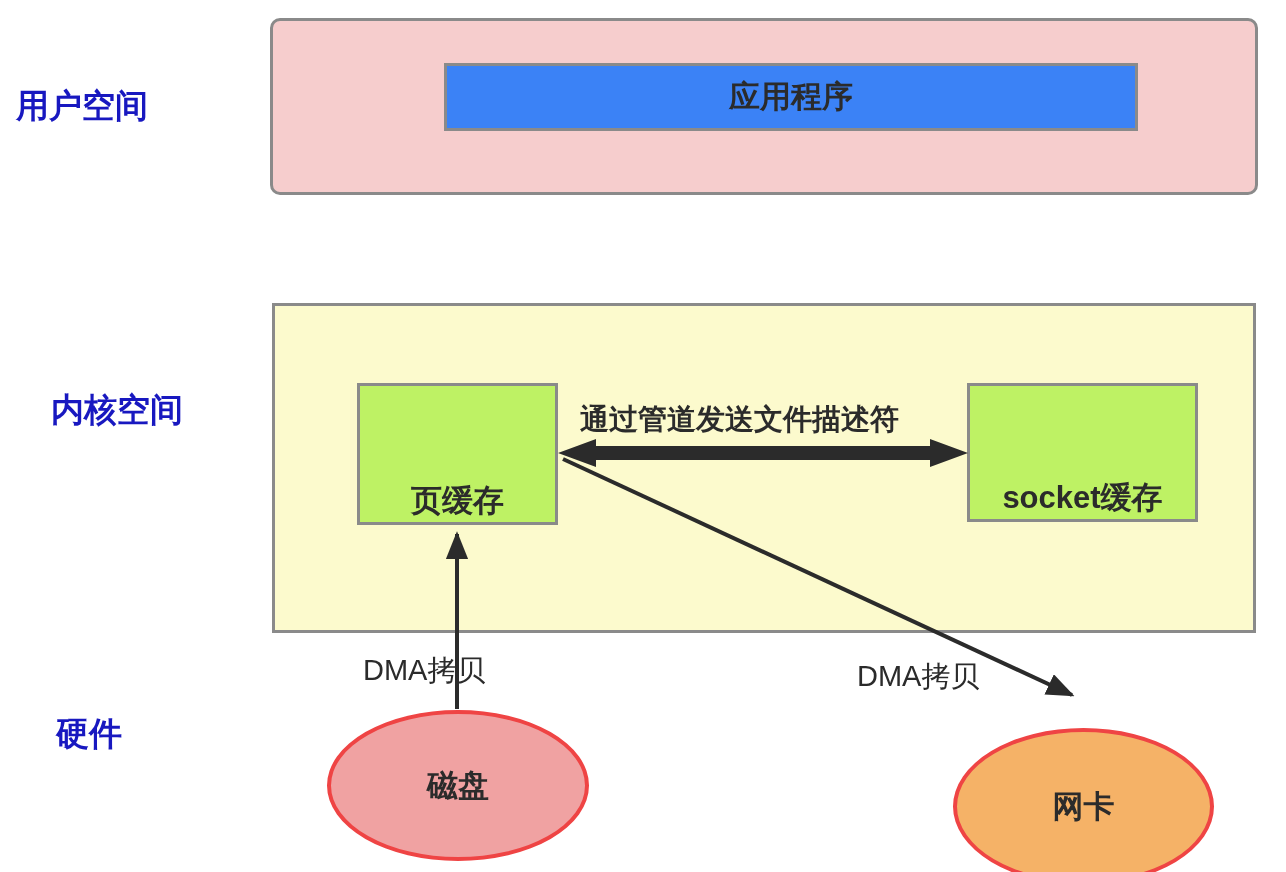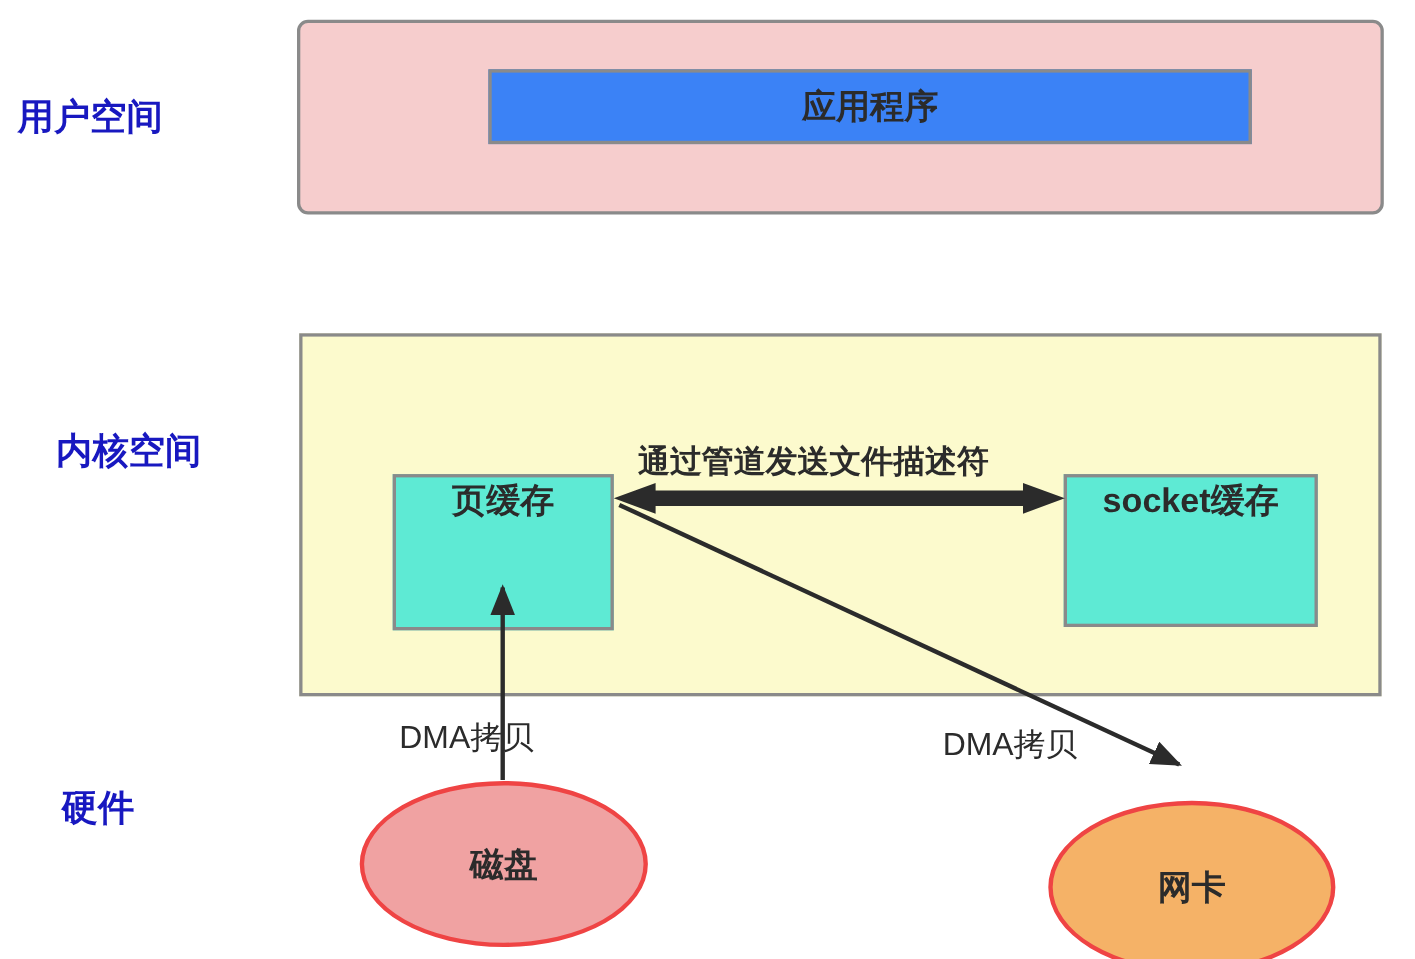--- a/index.html
+++ b/index.html
@@ -35,22 +35,22 @@
   .application-box{
     left:444px;top:63px;width:694px;height:68px;
     background:#3b82f6;
     display:flex;align-items:center;justify-content:center;
   }
   .kernel-space-box{
     left:272px;top:303px;width:984px;height:330px;
     background:#fcfacd;
   }
   .cyan-box{
-    background:#5eead4;
-    display:flex;align-items:flex-start;justify-content:center;margin-top:48px;
+    background:#bef264;
+    display:flex;align-items:flex-end;justify-content:center;
   }
   .page-cache-box{left:357px;top:383px;width:201px;height:142px;}
   .socket-buffer-box{left:967px;top:383px;width:231px;height:139px;}
 
   .node-text{
     color:#2b2b2b;
     font-size:31px;
     font-weight:600;
     white-space:nowrap;
   }

